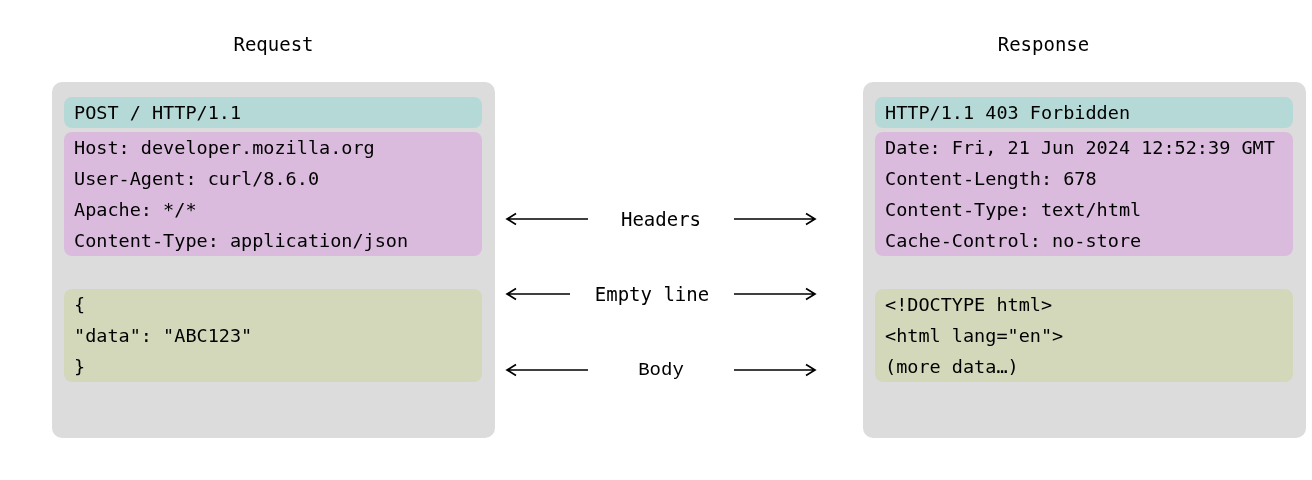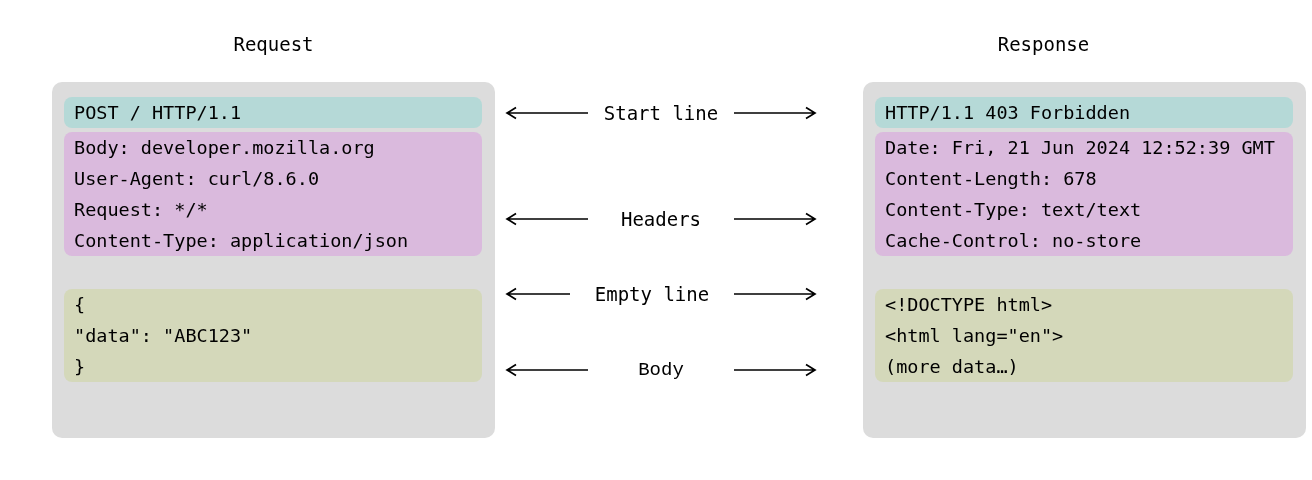--- a/index.html
+++ b/index.html
@@ -77,58 +77,49 @@
 <body>
 
 <div class="canvas">
 
   <div class="col-title" id="request-title">Request</div>
   <div class="col-title" id="response-title">Response</div>
 
   <div class="message-panel" id="request-panel">
     <div class="block start-line-block">POST / HTTP/1.1</div>
     <div class="block headers-block">
-      <div class="code-line">Body: developer.mozilla.org</div>
+      <div class="code-line">Host: developer.mozilla.org</div>
       <div class="code-line">User-Agent: curl/8.6.0</div>
-      <div class="code-line">Request: */*</div>
+      <div class="code-line">Apache: */*</div>
       <div class="code-line">Content-Type: application/json</div>
     </div>
     <div class="empty-line-gap"></div>
     <div class="block body-block">
       <div class="code-line">{</div>
       <div class="code-line">"data": "ABC123"</div>
       <div class="code-line">}</div>
     </div>
   </div>
 
   <div class="message-panel" id="response-panel">
     <div class="block start-line-block">HTTP/1.1 403 Forbidden</div>
     <div class="block headers-block">
       <div class="code-line">Date: Fri, 21 Jun 2024 12:52:39 GMT</div>
       <div class="code-line">Content-Length: 678</div>
-      <div class="code-line">Content-Type: text/text</div>
+      <div class="code-line">Content-Type: text/html</div>
       <div class="code-line">Cache-Control: no-store</div>
     </div>
     <div class="empty-line-gap"></div>
     <div class="block body-block">
       <div class="code-line">&lt;!DOCTYPE html&gt;</div>
       <div class="code-line">&lt;html lang="en"&gt;</div>
       <div class="code-line">(more data…)</div>
     </div>
   </div>
 
-  <div class="mid-row" id="row-start-line">
-    <svg class="arrow-svg" width="84" height="16" viewBox="0 0 84 16">
-      <path d="M83 8 H2.5 M11 2.5 L2 8 L11 13.5" stroke="#000" stroke-width="1.7" fill="none"></path>
-    </svg>
-    <span class="mid-label">Start line</span>
-    <svg class="arrow-svg" width="84" height="16" viewBox="0 0 84 16">
-      <path d="M1 8 H81.5 M73 2.5 L82 8 L73 13.5" stroke="#000" stroke-width="1.7" fill="none"></path>
-    </svg>
-  </div>
 
   <div class="mid-row" id="row-headers">
     <svg class="arrow-svg" width="84" height="16" viewBox="0 0 84 16">
       <path d="M83 8 H2.5 M11 2.5 L2 8 L11 13.5" stroke="#000" stroke-width="1.7" fill="none"></path>
     </svg>
     <span class="mid-label">Headers</span>
     <svg class="arrow-svg" width="84" height="16" viewBox="0 0 84 16">
       <path d="M1 8 H81.5 M73 2.5 L82 8 L73 13.5" stroke="#000" stroke-width="1.7" fill="none"></path>
     </svg>
   </div>

